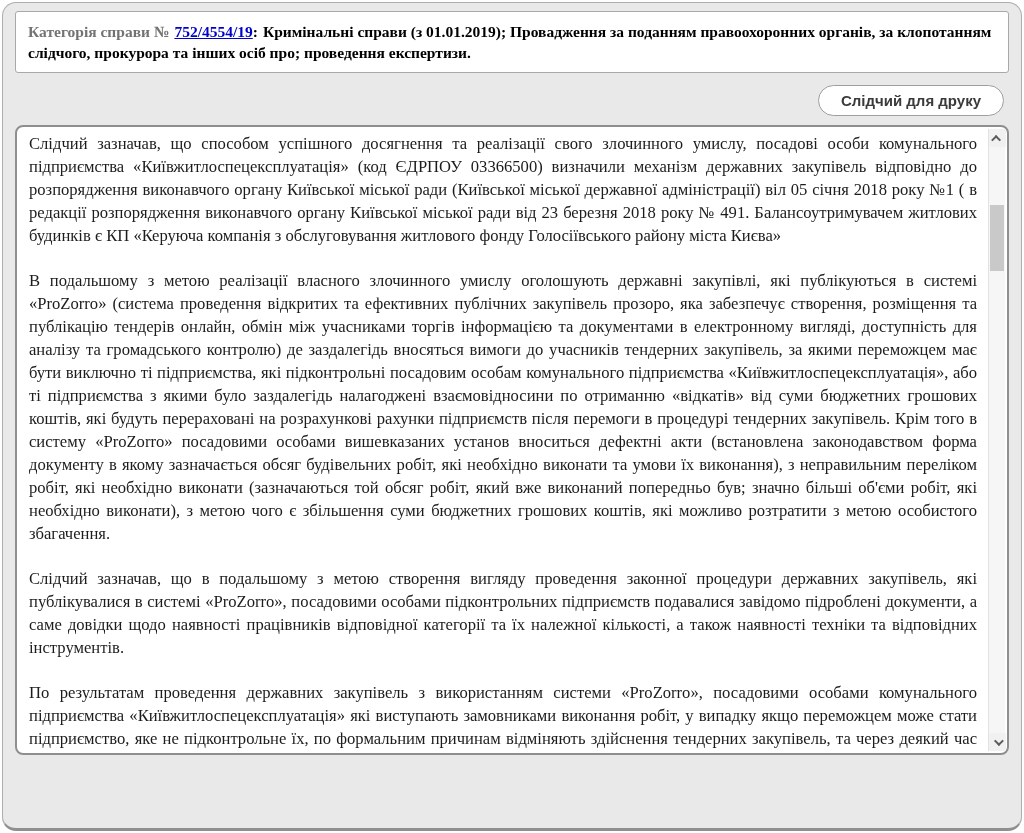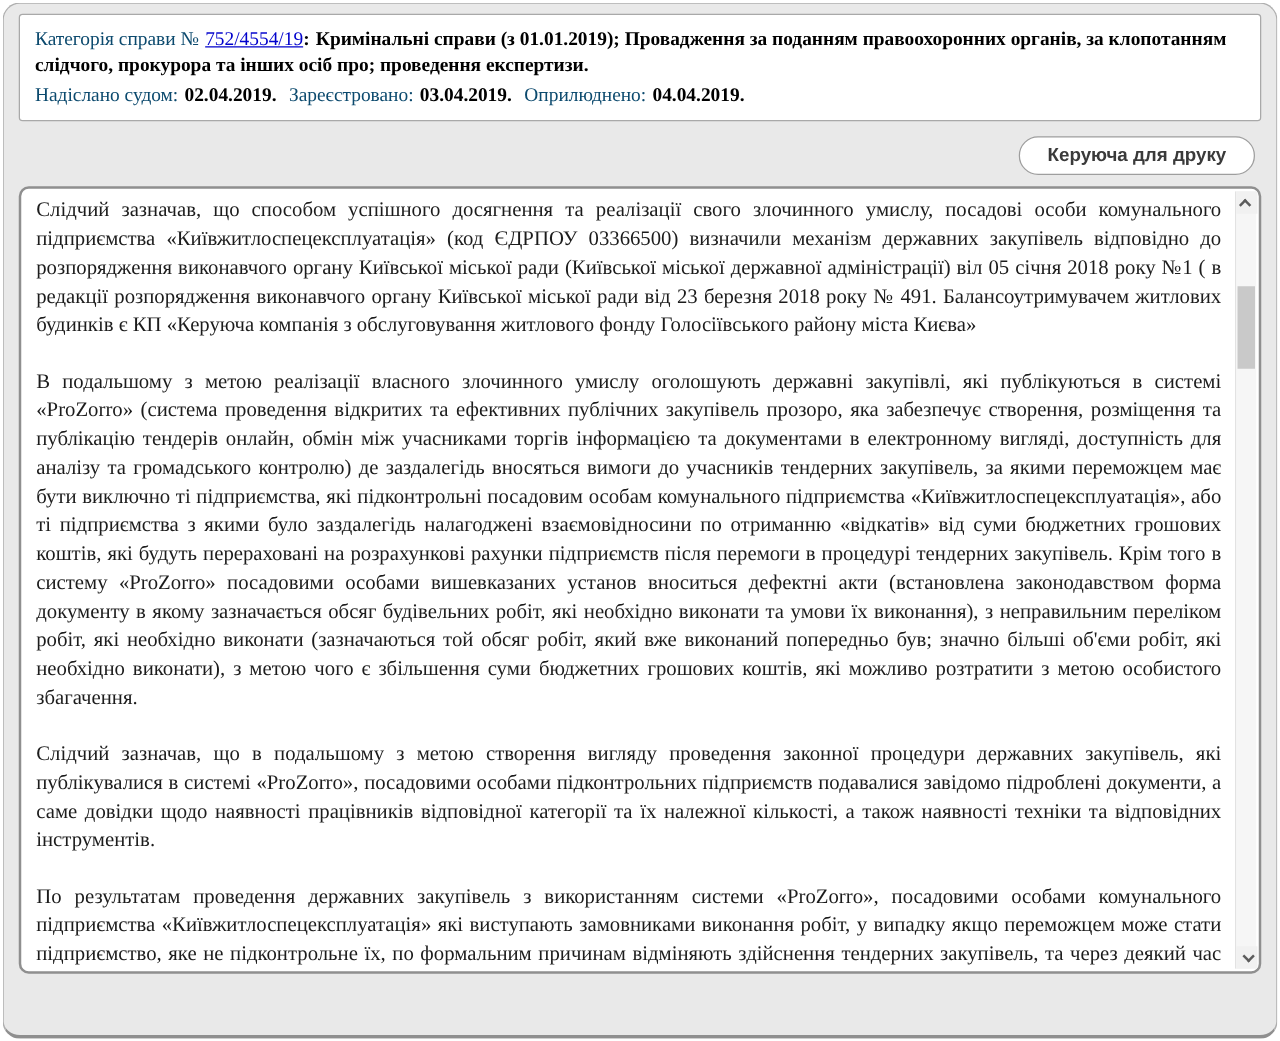--- a/index.html
+++ b/index.html
@@ -20,24 +20,24 @@
   .header-box {
     margin:8px 12px 0 12px;
     background:#ffffff;
     border:1px solid #a9a9a9;
     border-radius:3px;
     padding:7px 12px 6px 12px;
     font-size:15.5px;
     color:#000000;
   }
   .hline { line-height:21px; margin:2px 0 3px 0; }
-  .hlabel { font-weight:normal; color:#0c4a6e; margin-right:5px; }
+  .hlabel { font-weight:bold; color:#737373; margin-right:5px; }
   .hvalue { font-weight:bold; color:#000; margin-right:10px; }
   .case-link {
-    color:#0000cc; font-weight:normal; text-decoration:underline; cursor:pointer;
+    color:#0000cc; font-weight:bold; text-decoration:underline; cursor:pointer;
   }
   .sep-bold { font-weight:bold; margin-right:5px; }
   
   .toolbar-row { height:52px; position:relative; }
   .print-btn {
     position:absolute; right:17px; top:12px;
     height:31px; padding:0 22px;
     background:#ffffff;
     border:1px solid #9e9e9e;
     border-radius:16px;
@@ -93,27 +93,24 @@
 </head>
 <body>
 
 <div class="page">
   <div class="panel">
 
     <div class="header-box">
       <div class="hline">
         <span class="hlabel">Категорія справи №</span><a class="case-link">752/4554/19</a><span class="sep-bold">:</span><span class="hvalue">Кримінальні справи (з 01.01.2019); Провадження за поданням правоохоронних органів, за клопотанням слідчого, прокурора та інших осіб про; проведення експертизи.</span>
       </div>
-      <div class="hline">
-        <span class="hlabel">Надіслано судом:</span><span class="hvalue">02.04.2019.</span><span class="hlabel">Зареєстровано:</span><span class="hvalue">03.04.2019.</span><span class="hlabel">Оприлюднено:</span><span class="hvalue">04.04.2019.</span>
-      </div>
     </div>
 
     <div class="toolbar-row">
-      <button class="print-btn">Керуюча для друку</button>
+      <button class="print-btn">Слідчий для друку</button>
     </div>
 
     <div class="text-box">
       <div class="text-content">
           <p class="doc-par">Слідчий зазначав, що способом успішного досягнення та реалізації свого злочинного умислу, посадові особи комунального підприємства «Київжитлоспецексплуатація» (код ЄДРПОУ 03366500) визначили механізм державних закупівель відповідно до розпорядження виконавчого органу Київської міської ради (Київської міської державної адміністрації) віл 05 січня 2018 року №1 ( в редакції розпорядження виконавчого органу Київської міської ради від 23 березня 2018 року № 491. Балансоутримувачем житлових будинків є КП «Керуюча компанія з обслуговування житлового фонду Голосіївського району міста Києва»</p>
           <p class="doc-par">В подальшому з метою реалізації власного злочинного умислу оголошують державні закупівлі, які публікуються в системі «ProZorro» (система проведення відкритих та ефективних публічних закупівель прозоро, яка забезпечує створення, розміщення та публікацію тендерів онлайн, обмін між учасниками торгів інформацією та документами в електронному вигляді, доступність для аналізу та громадського контролю) де заздалегідь вносяться вимоги до учасників тендерних закупівель, за якими переможцем має бути виключно ті підприємства, які підконтрольні посадовим особам комунального підприємства «Київжитлоспецексплуатація», або ті підприємства з якими було заздалегідь налагоджені взаємовідносини по отриманню «відкатів» від суми бюджетних грошових коштів, які будуть перераховані на розрахункові рахунки підприємств після перемоги в процедурі тендерних закупівель. Крім того в систему «ProZorro» посадовими особами вишевказаних установ вноситься дефектні акти (встановлена законодавством форма документу в якому зазначається обсяг будівельних робіт, які необхідно виконати та умови їх виконання), з неправильним переліком робіт, які необхідно виконати (зазначаються той обсяг робіт, який вже виконаний попередньо був; значно більші об'єми робіт, які необхідно виконати), з метою чого є збільшення суми бюджетних грошових коштів, які можливо розтратити з метою особистого збагачення.</p>
           <p class="doc-par">Слідчий зазначав, що в подальшому з метою створення вигляду проведення законної процедури державних закупівель, які публікувалися в системі «ProZorro», посадовими особами підконтрольних підприємств подавалися завідомо підроблені документи, а саме довідки щодо наявності працівників відповідної категорії та їх належної кількості, а також наявності техніки та відповідних інструментів.</p>
           <p class="doc-par">По результатам проведення державних закупівель з використанням системи «ProZorro», посадовими особами комунального підприємства «Київжитлоспецексплуатація» які виступають замовниками виконання робіт, у випадку якщо переможцем може стати підприємство, яке не підконтрольне їх, по формальним причинам відміняють здійснення тендерних закупівель, та через деякий час оголошують повторно. По результатам проведення якого перемагає підконтрольне посадовим особам комунального підприємства «Київжитлоспецексплуатація» або ті підприємства з якими було заздалегідь налагоджені взаємовідносини по отриманню «відкатів» від суми бюджетних грошових коштів, які будуть перераховані на розрахункові рахунки підприємств після перемоги в процедурі тендерних закупівель.</p>
         </div>
       <div class="sb">

